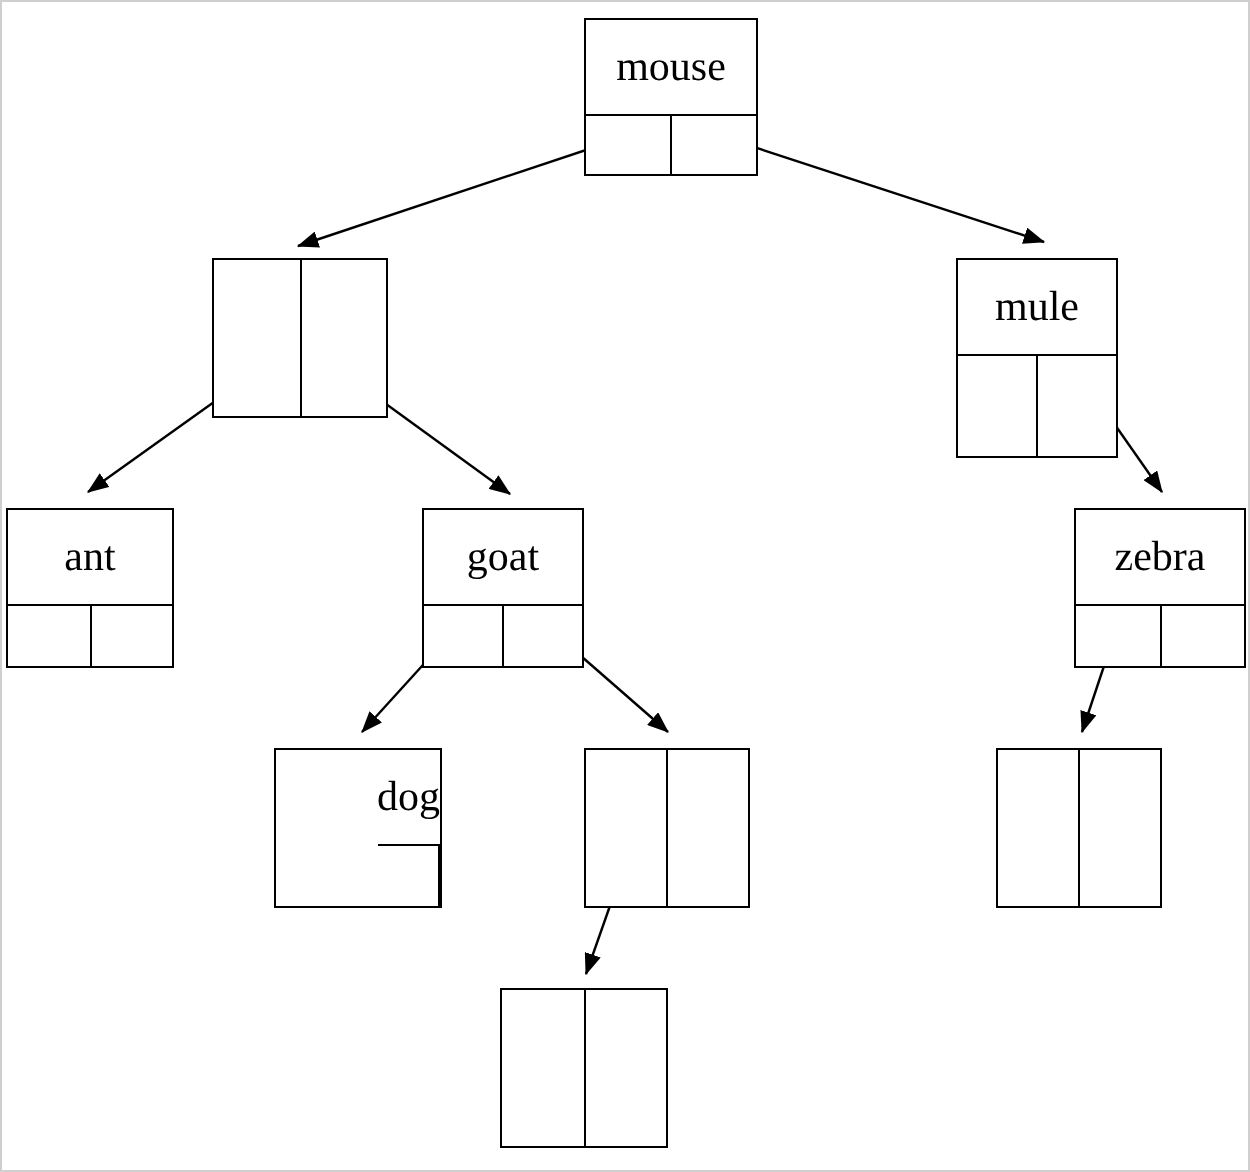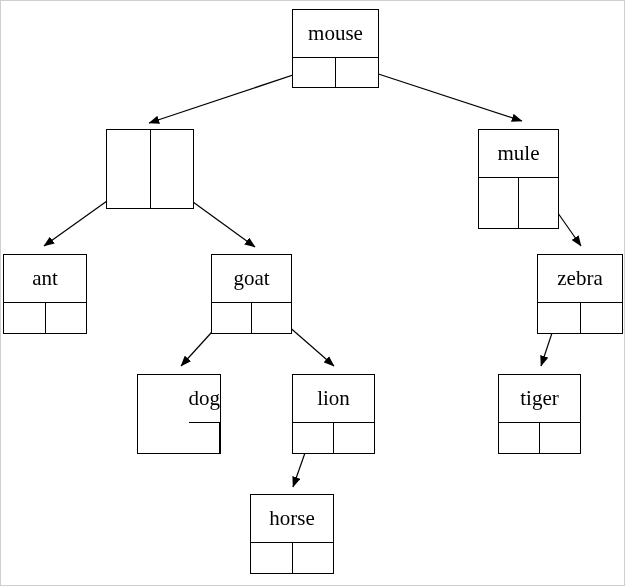--- a/index.html
+++ b/index.html
@@ -125,35 +125,32 @@
         </div>
       </div>
       <div class="node" style="left: 136px; top: 373px; width: 84px; height: 80px; align-items: flex-end;">
         <div class="node-label">dog</div>
         <div class="node-pointers">
           <div class="ptr-cell left"></div>
           <div class="ptr-cell right"></div>
         </div>
       </div>
       <div class="node" style="left: 291px; top: 373px; width: 83px; height: 80px;">
-        <div class="node-label">lion</div>
         <div class="node-pointers">
           <div class="ptr-cell left"></div>
           <div class="ptr-cell right"></div>
         </div>
       </div>
       <div class="node" style="left: 497px; top: 373px; width: 83px; height: 80px;">
-        <div class="node-label">tiger</div>
         <div class="node-pointers">
           <div class="ptr-cell left"></div>
           <div class="ptr-cell right"></div>
         </div>
       </div>
       <div class="node" style="left: 249px; top: 493px; width: 84px; height: 80px;">
-        <div class="node-label">horse</div>
         <div class="node-pointers">
           <div class="ptr-cell left"></div>
           <div class="ptr-cell right"></div>
         </div>
       </div>
     </div>
 
 </div>
 
 </body></html>

